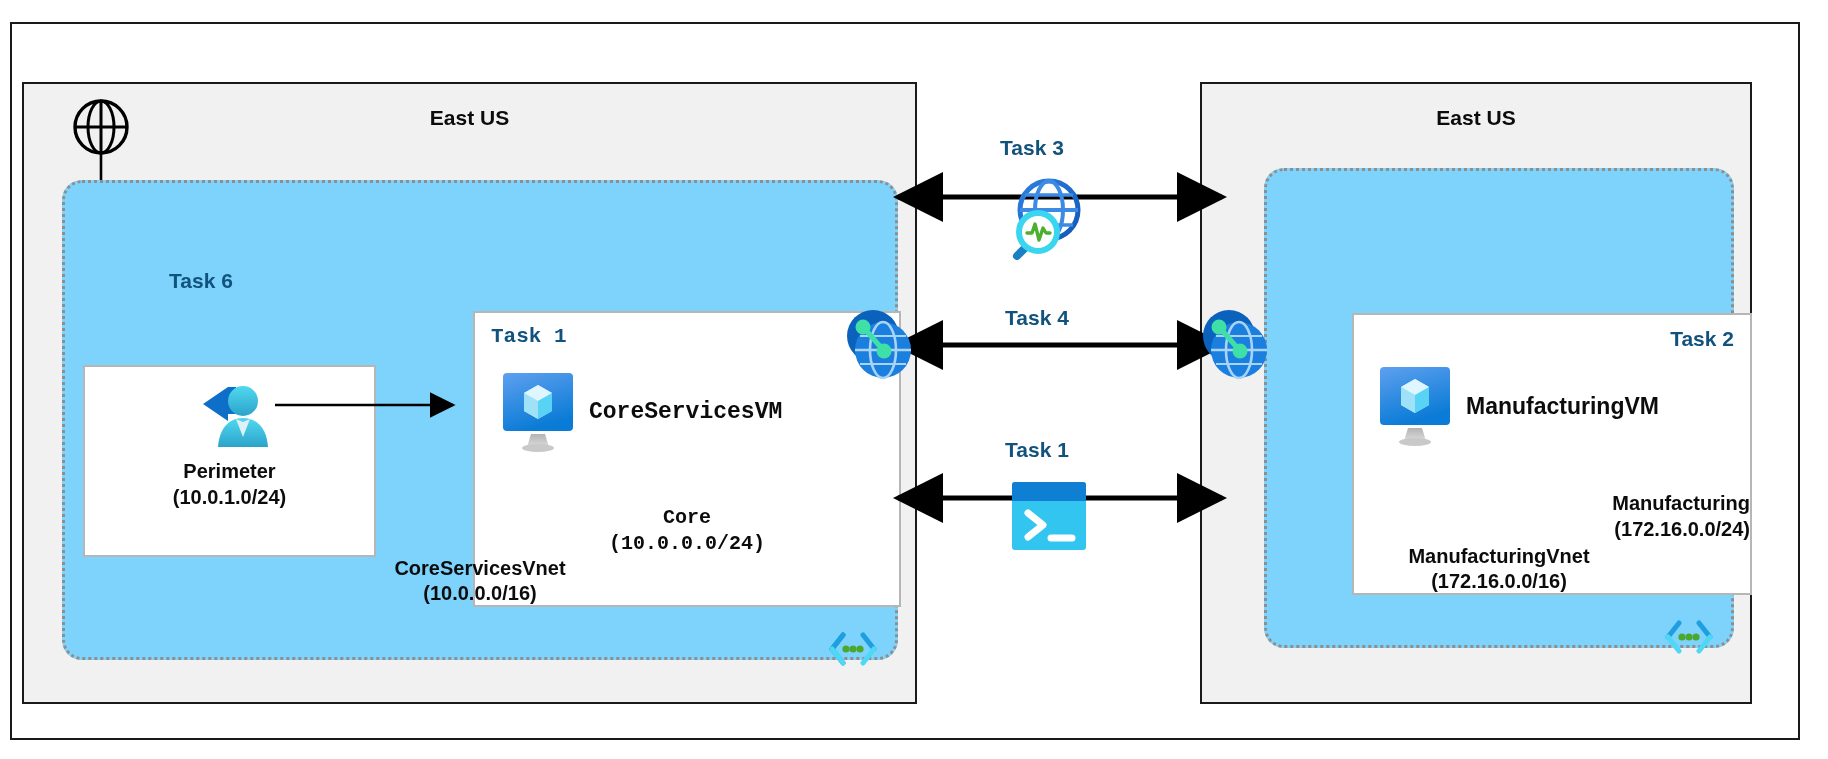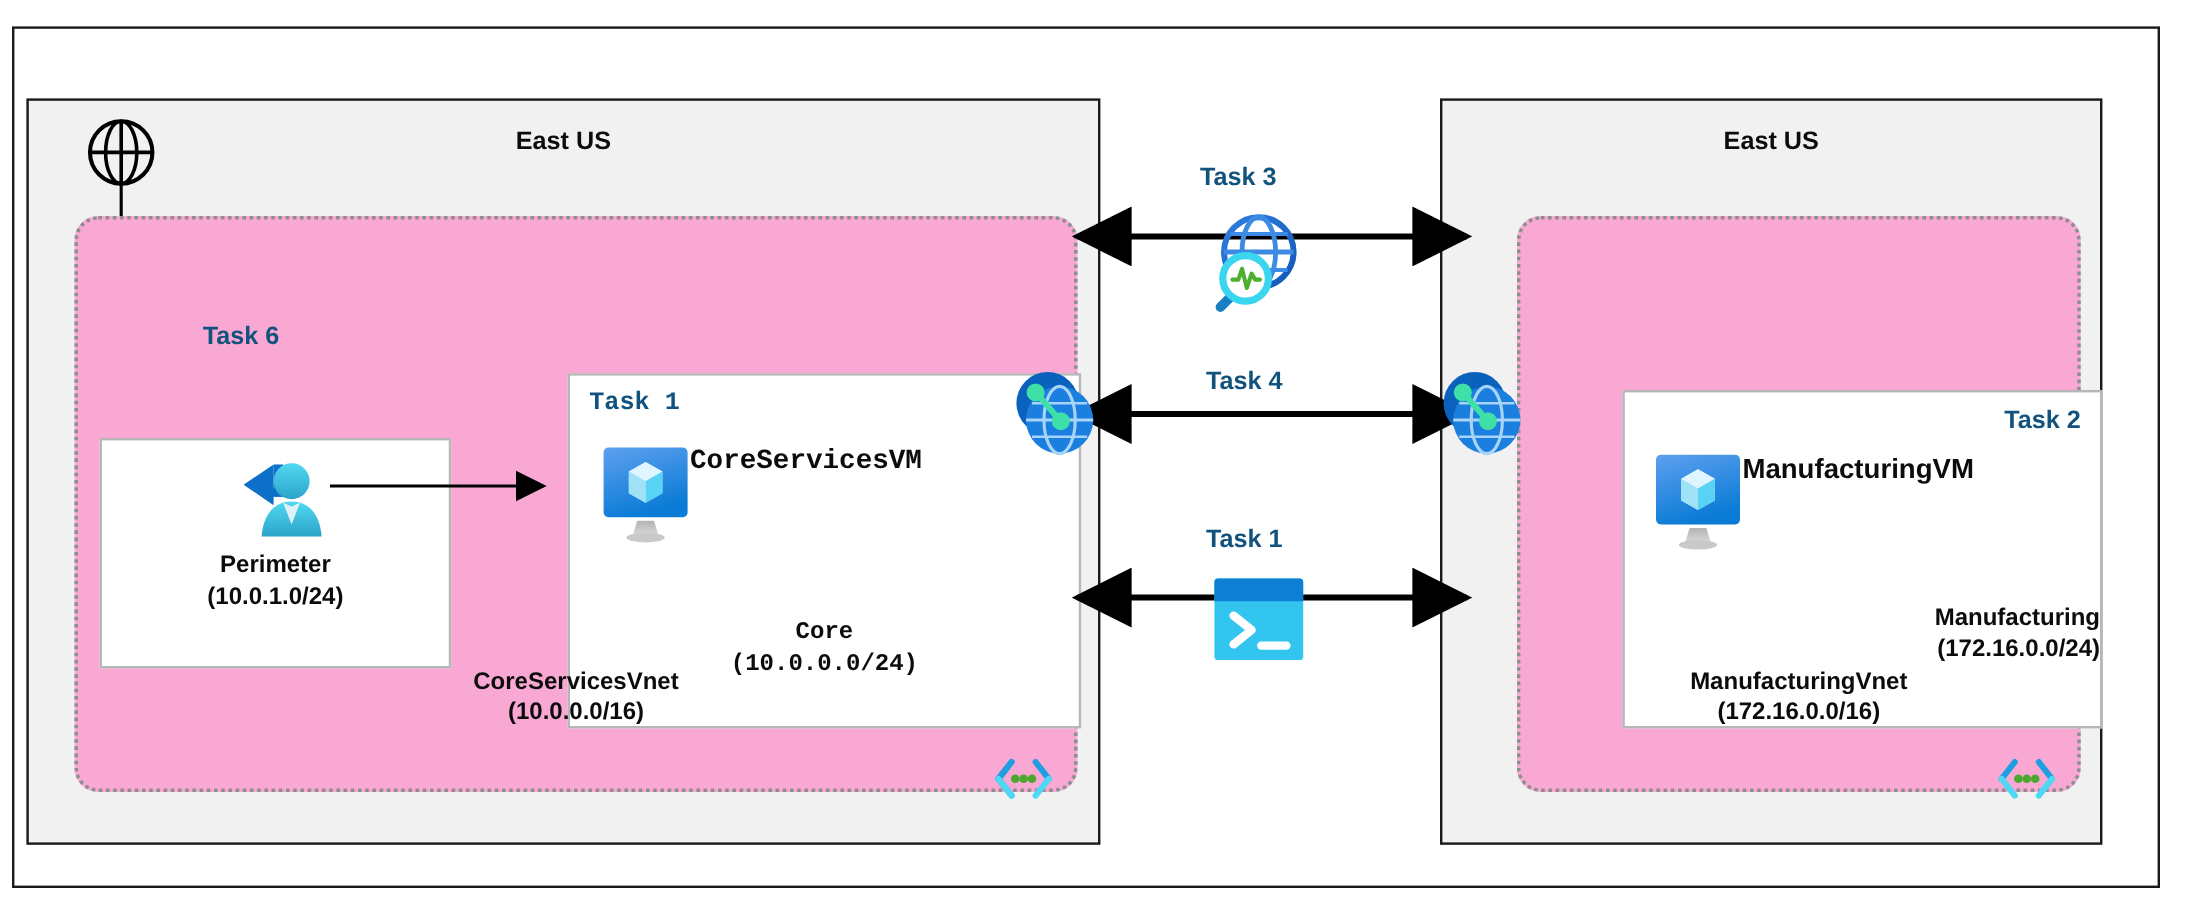--- a/index.html
+++ b/index.html
@@ -59,27 +59,27 @@
     font-size:21px;
     font-weight:bold;
     color:#0c0c0c;
   }
   #region-left{ left:22px;  top:82px; width:895px; height:622px; }
   #region-right{ left:1200px; top:82px; width:552px; height:622px; }
 
   
   .vnet{
     position:absolute;
-    background:#f9a8d4;
+    background:#7dd3fc;
     border:3px dotted #8e8e8e;
     border-radius:20px;
     box-sizing:border-box;
   }
   #vnet-core{ left:38px; top:96px; width:836px; height:480px; }
-  #vnet-manufacturing{ left:62px; top:96px; width:470px; height:480px; }
+  #vnet-manufacturing{ left:62px; top:84px; width:470px; height:480px; }
 
   .vnet-caption{
     position:absolute;
     left:0; right:0;
     text-align:center;
     font-size:20px;
     font-weight:bold;
     color:#0c0c0c;
     line-height:1.28;
   }
@@ -113,21 +113,21 @@
     font-size:21px;
     font-weight:bold;
     color:#12537e;
     white-space:nowrap;
   }
 
   
   .icon{ position:absolute; line-height:0; }
 
   
-  .vm-row{ position:absolute; display:flex; gap:0; }
+  .vm-row{ position:absolute; display:flex; align-items:center; gap:14px; }
   .vm-name{ font-size:23px; font-weight:bold; color:#0c0c0c; white-space:nowrap; }
 
   
   .conn{ position:absolute; }
   svg.conn{ overflow:visible; }
 </style>
 </head>
 <body>
 
 <div id="canvas">
@@ -217,21 +217,21 @@
 
               <polygon points="37,14 51,22 51,40 37,48 23,40 23,22" fill="#c3ecff"></polygon>
               <polygon points="37,14 51,22 37,30 23,22" fill="#dff5ff"></polygon>
               <polygon points="37,30 51,22 51,40 37,48" fill="#58d2f5"></polygon>
               <polygon points="37,30 23,22 23,40 37,48" fill="#9fe2f8"></polygon>
             </svg>
           </span>
           <span class="vm-name">CoreServicesVM</span>
         </div>
 
-        <div class="subnet-caption" style="top:192px;margin-top:10px;">
+        <div class="subnet-caption" style="top:192px;">
           <div>Core</div>
           <div>(10.0.0.0/24)</div>
         </div>
       </div>
 
       <div class="vnet-caption">
         <div>CoreServicesVnet</div>
         <div>(10.0.0.0/16)</div>
       </div>
 

